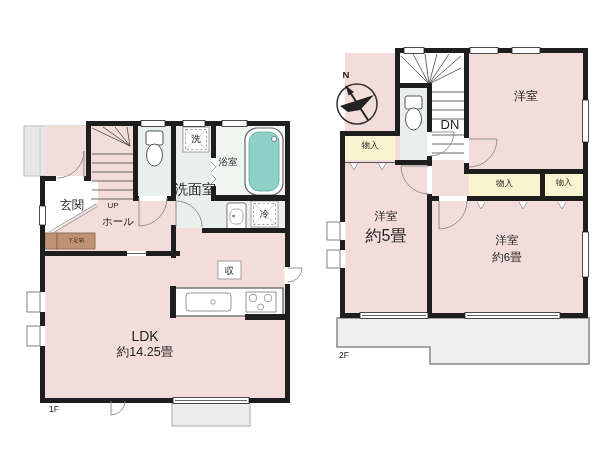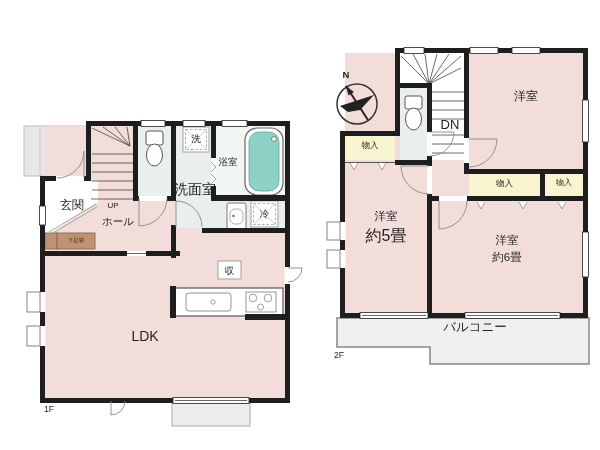--- a/index.html
+++ b/index.html
@@ -1,20 +1,20 @@
 <!DOCTYPE html>
 <html><head>
 <meta charset="utf-8">
 <style>
   html,body{margin:0;padding:0;background:#fff;}
   .canvas{position:relative;width:600px;height:450px;background:#ffffff;overflow:hidden;}
   .plan-svg{position:absolute;left:0;top:0;width:600px;height:450px;}
   .lbl{position:absolute;font-family:"Liberation Sans","DejaVu Sans",sans-serif;
        font-weight:400;color:#222;text-align:center;line-height:1;white-space:nowrap;}
-  .lbl.left{text-align:left;}
+  .lbl.left{text-align:center;}
 </style>
 </head>
 <body>
 
 <div class="canvas">
 
 <svg class="plan-svg" viewBox="0 0 600 450" xmlns="http://www.w3.org/2000/svg">
 
   <g>
     <rect x="24" y="126" width="78" height="50" fill="#e7e7e7" stroke="#bbbbbb" stroke-width="1"></rect>
@@ -192,27 +192,27 @@
   <span class="lbl" style="left:52px;top:199px;width:40px;font-size:12px">玄関</span>
   <span class="lbl" style="left:94px;top:216px;width:48px;font-size:10.5px">ホール</span>
   <span class="lbl" style="left:101px;top:202px;width:24px;font-size:8px">UP</span>
   <span class="lbl" style="left:57px;top:238px;width:38px;font-size:5.5px;color:#33221a">下足箱</span>
   <span class="lbl" style="left:183px;top:134px;width:26px;font-size:9.5px">洗</span>
   <span class="lbl" style="left:213px;top:157px;width:30px;font-size:9.5px">浴室</span>
   <span class="lbl" style="left:174px;top:182px;width:38px;font-size:14px">洗面室</span>
   <span class="lbl" style="left:251px;top:209px;width:27px;font-size:9.5px">冷</span>
   <span class="lbl" style="left:218px;top:266px;width:23px;font-size:9.5px">収</span>
   <span class="lbl" style="left:115px;top:329px;width:60px;font-size:14px">LDK</span>
+  <span class="lbl" style="left:95px;top:346px;width:100px;font-size:12.5px">約14.25畳</span>
   <span class="lbl left" style="left:44px;top:405px;width:20px;font-size:8.5px">1F</span>
 
   <span class="lbl" style="left:336px;top:70px;width:20px;font-size:9.5px;font-weight:700">N</span>
   <span class="lbl" style="left:438px;top:118px;width:24px;font-size:13px">DN</span>
   <span class="lbl" style="left:345px;top:141px;width:50px;font-size:8.5px">物入</span>
   <span class="lbl" style="left:469px;top:179px;width:71px;font-size:8.5px">物入</span>
   <span class="lbl" style="left:545px;top:179px;width:38px;font-size:8px">物入</span>
   <span class="lbl" style="left:486px;top:90px;width:80px;font-size:12px">洋室</span>
   <span class="lbl" style="left:352px;top:211px;width:68px;font-size:11.5px">洋室</span>
   <span class="lbl" style="left:352px;top:228px;width:68px;font-size:16px">約5畳</span>
   <span class="lbl" style="left:472px;top:235px;width:70px;font-size:11.5px">洋室</span>
   <span class="lbl" style="left:472px;top:252px;width:70px;font-size:11.5px">約6畳</span>
-  <span class="lbl" style="left:415px;top:321px;width:120px;font-size:12.5px">バルコニー</span>
   <span class="lbl left" style="left:334px;top:351px;width:20px;font-size:8.5px">2F</span>
 </div>
 
 </body></html>

